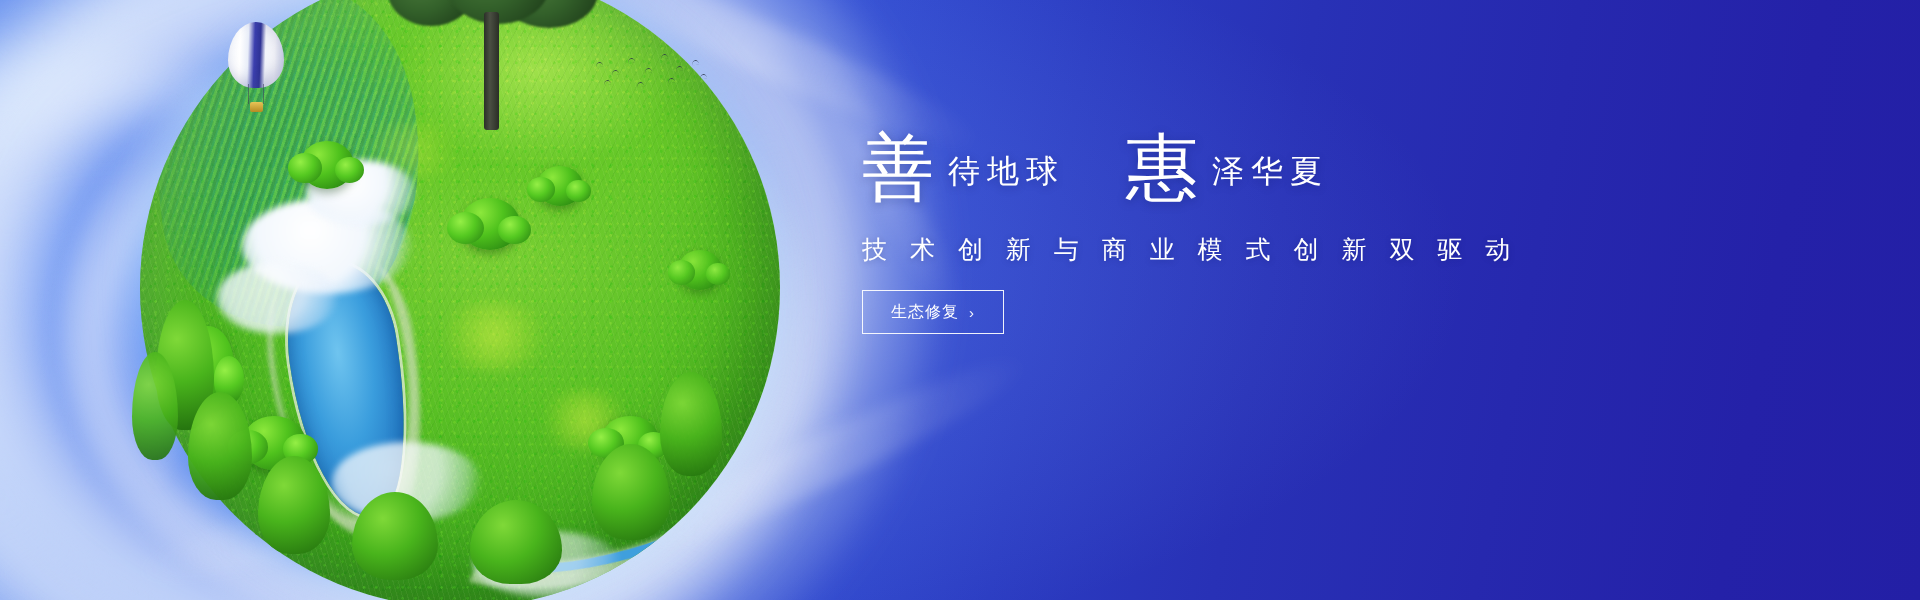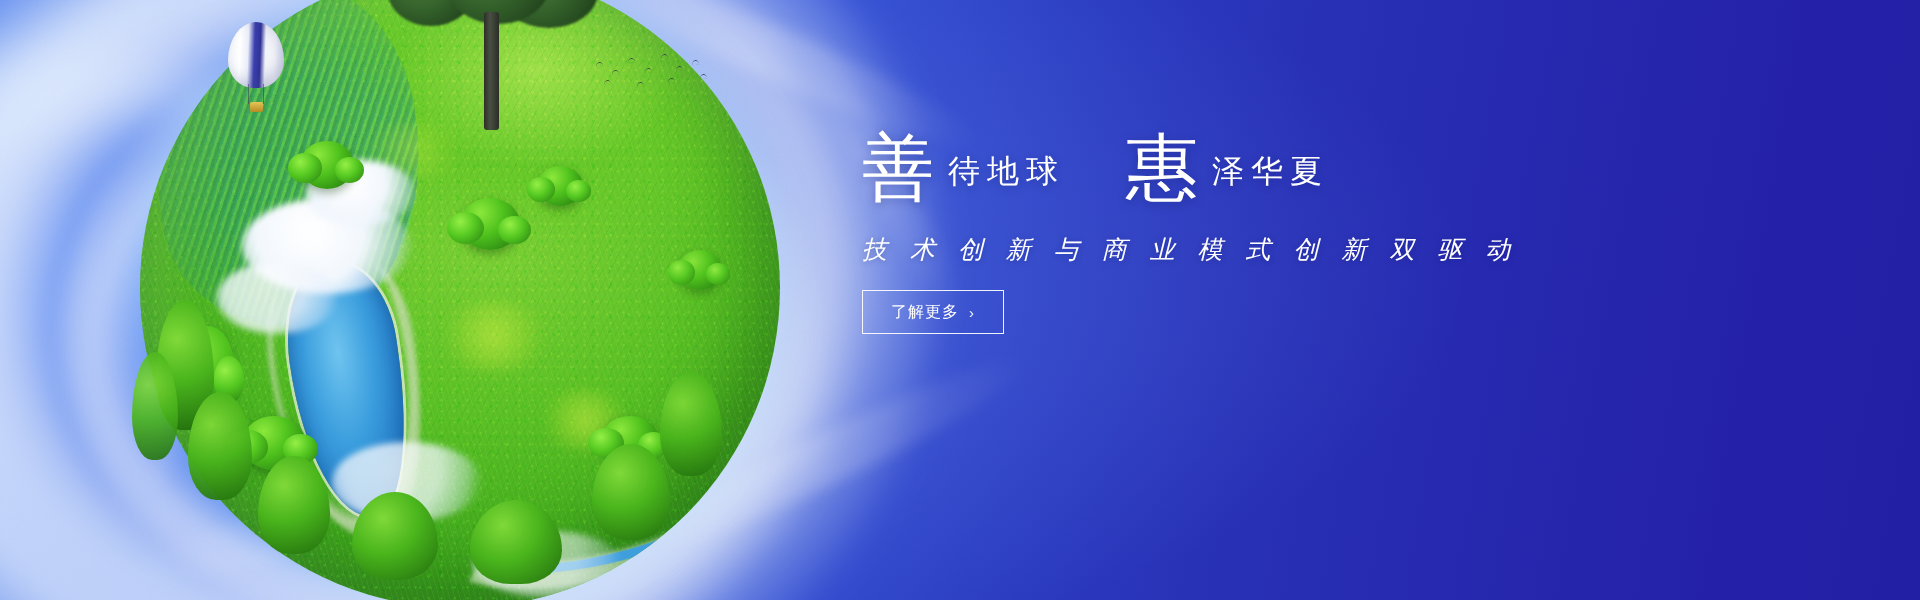--- a/index.html
+++ b/index.html
@@ -322,21 +322,20 @@
   .hl-gap { display: inline-block; width: 52px; }
 
   #subtitle {
     margin-top: 12px;
     font-size: 25px;
     line-height: 34px;
     color: #ffffff;
     letter-spacing: 8px;
     white-space: nowrap;
     text-shadow: 0 1px 6px rgba(10,20,90,0.28);
-    font-style: italic;
   }
   #description {
     margin-top: 18px;
     font-size: 18px;
     line-height: 26px;
     color: #f0f3ff;
     letter-spacing: 0.4px;
     white-space: nowrap;
     text-shadow: 0 1px 5px rgba(10,20,90,0.28);
   }
@@ -461,18 +460,18 @@
       <span class="hl-gap"></span>
       <span class="hl-group">
         <span class="hl-big">惠</span><span class="hl-small">泽华夏</span>
       </span>
     </div>
 
     <div id="subtitle">技 术 创 新 与 商 业 模 式 创 新 双 驱 动</div>
 
 
     <a id="cta" href="#">
-      <span>了解更多</span>
+      <span>生态修复</span>
       <span class="chev">›</span>
     </a>
 
   </div>
 </div>
 
 </body></html>

